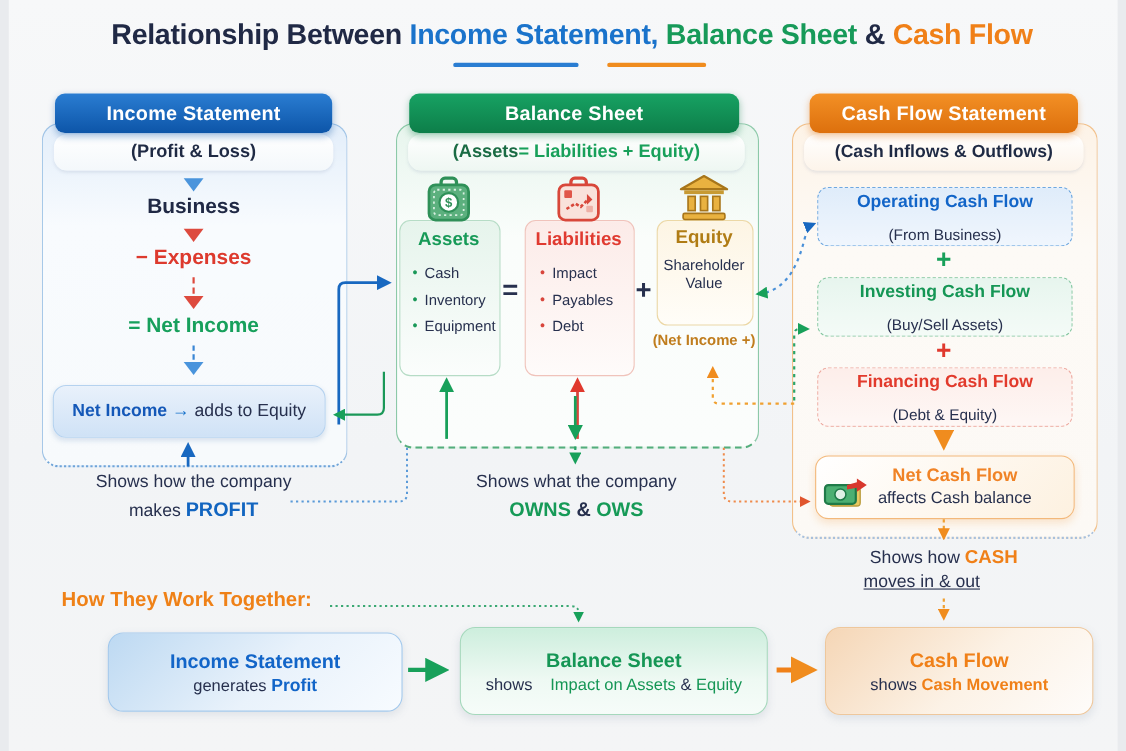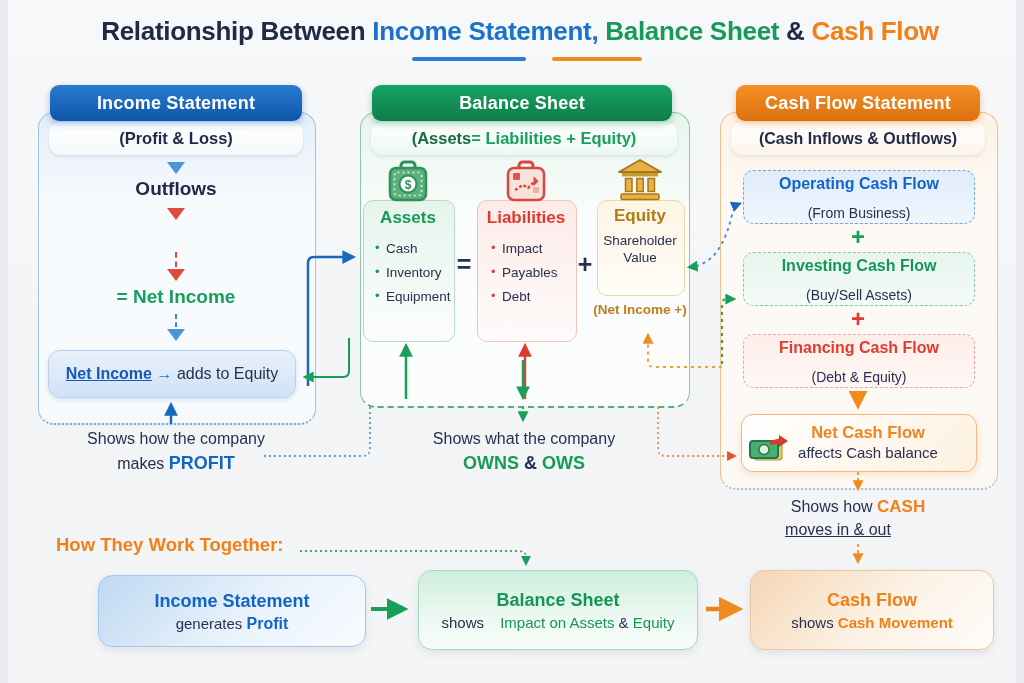--- a/index.html
+++ b/index.html
@@ -75,36 +75,39 @@
   <div class="abs cont cont-blue" style="left:30px;top:112px;width:276px;height:310px;"></div>
   <div class="abs hdr hdr-blue" style="left:42px;top:85px;width:252px;height:36px;">
     <span>Income Statement</span>
   </div>
   <div class="abs band" style="left:41px;top:122px;width:254px;height:33px;color:#1f2a44;">
     <span>(Profit &amp; Loss)</span>
   </div>
 
   <div class="abs tri tri-blue" style="left:159px;top:162px;"></div>
   <div class="abs ctr" style="left:30px;top:178px;width:276px;font-size:19px;font-weight:bold;color:#202945;z-index:2;">
-    <span>Outflows</span>
+    <span>Business</span>
   </div>
   <div class="abs tri tri-red" style="left:159px;top:208px;"></div>
+  <div class="abs ctr" style="left:30px;top:224px;width:276px;font-size:19px;font-weight:bold;color:#dd3a2e;z-index:2;">
+    <span>− Expenses</span>
+  </div>
   <div class="abs tail" style="left:167px;top:252px;height:15px;border-color:#dd4a3e;"></div>
   <div class="abs tri tri-red" style="left:159px;top:269px;"></div>
   <div class="abs ctr" style="left:30px;top:286px;width:276px;font-size:19px;font-weight:bold;color:#17a05c;z-index:2;">
     <span>= Net Income</span>
   </div>
   <div class="abs tail" style="left:167px;top:314px;height:13px;border-color:#3a86d4;"></div>
   <div class="abs tri tri-blue" style="left:159px;top:329px;"></div>
 
   <div class="abs ctr" style="left:40px;top:350px;width:246px;height:46px;border-radius:12px;z-index:2;
               background:linear-gradient(180deg,#e9f1fb,#cfe2f6);border:1px solid #b5d2ef;
               box-shadow:0 2px 5px rgba(80,120,180,.18);display:flex;align-items:center;justify-content:center;
               font-size:16px;white-space:nowrap;">
-    <span style="color:#1458b8;font-weight:bold;text-decoration:underline;">Net Income</span>&nbsp;<span style="color:#1a73cb;font-weight:bold;">→</span>&nbsp;<span style="color:#27304e;">adds to Equity</span>
+    <span style="color:#1458b8;font-weight:bold;">Net Income</span>&nbsp;<span style="color:#1a73cb;font-weight:bold;">→</span>&nbsp;<span style="color:#27304e;">adds to Equity</span>
   </div>
 
   <div class="abs ctr note1" style="left:30px;top:430px;width:276px;">
     <span>Shows how the company</span>
   </div>
   <div class="abs ctr" style="left:30px;top:453px;width:276px;font-size:16px;color:#27304e;z-index:2;">
     <span>makes </span><span style="color:#1265c0;font-weight:bold;font-size:18px;">PROFIT</span>
   </div>
 
   <div class="abs cont cont-green" style="left:352px;top:112px;width:328px;height:293px;"></div>

